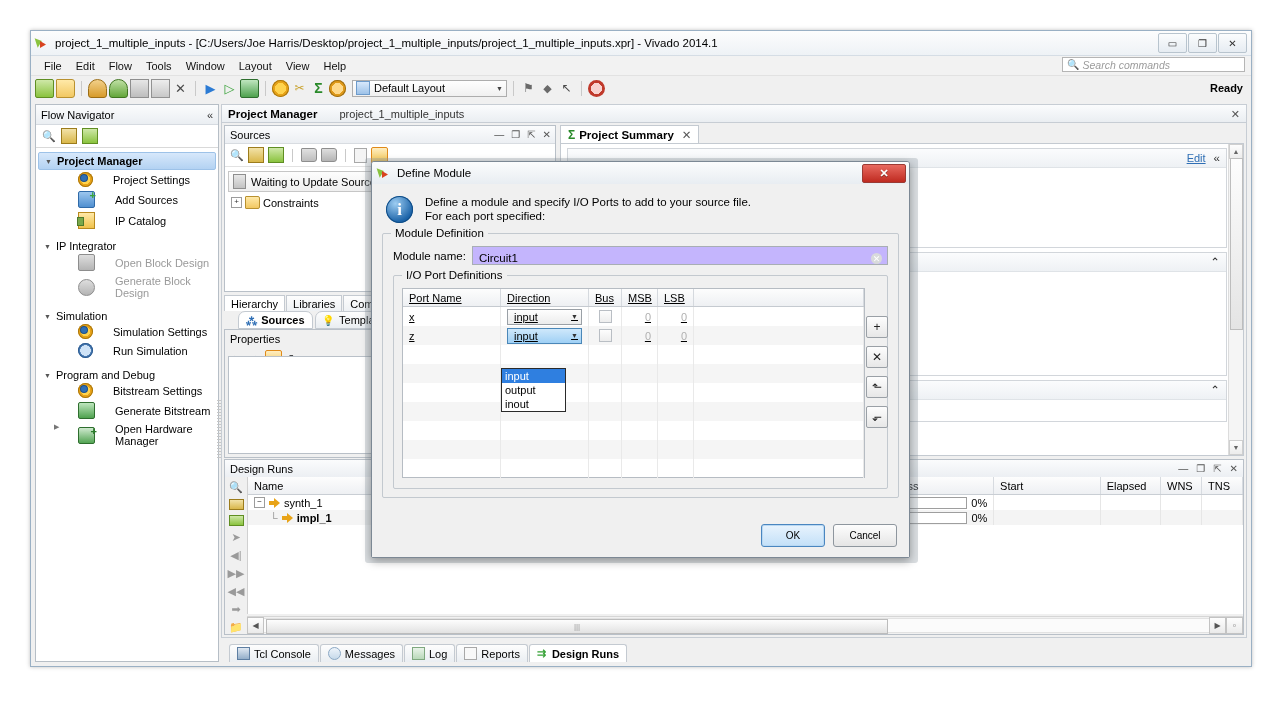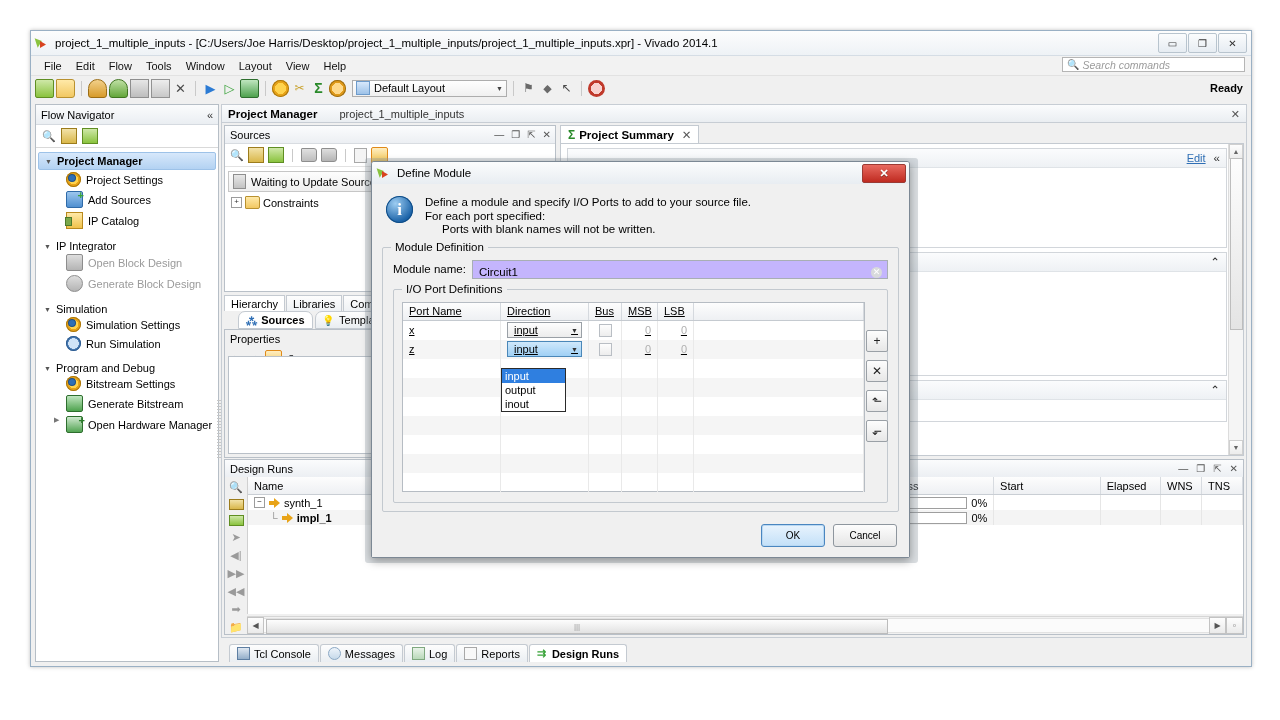--- a/index.html
+++ b/index.html
@@ -56,21 +56,21 @@
   .fnav{position:absolute;left:4px;top:4px;width:182px;bottom:4px;background:#fff;border:1px solid #b6bec6;}
   .fnav-hdr{height:19px;background:linear-gradient(#fbfcfd,#eaeef2);border-bottom:1px solid #d5dae0;
     display:flex;align-items:center;padding:0 5px;font-size:11px;}
   .fnav-hdr .col{margin-left:auto;font-size:11px;color:#333;}
   .fnav-tb{height:22px;border-bottom:1px solid #d9d9d9;display:flex;align-items:center;gap:5px;padding:0 6px;background:#fff;}
   .fnav-body{padding:4px 0;}
   .grp{margin-top:9px;display:flex;align-items:center;padding-left:8px;font-size:11px;}
   .grp .tri{font-size:7px;color:#555;margin-right:5px;}
   .grp.sel{background:linear-gradient(#d7e8fb,#b3d2f2);border:1px solid #9dc2e8;margin:0 2px;padding:2px 0 2px 6px;
     font-weight:bold;border-radius:2px;}
-  .item{display:flex;align-items:center;padding:2px 0 2px 30px;font-size:11px;}
+  .item{display:flex;align-items:center;padding:2px 0 2px 42px;font-size:11px;gap:15px;}
   .item.dim{color:#9a9a9a;}
   .item .ic{width:15px;height:15px;margin-right:5px;flex:0 0 auto;position:relative;}
   
   .ic-gear{background:radial-gradient(circle at 50% 50%,#ffd34d 0 45%,#e8a317 46% 100%);border-radius:50%;
      box-shadow:inset 0 0 0 1px #a9760d;}
   .ic-gear:after{content:"";position:absolute;left:3px;top:3px;width:6px;height:6px;border-radius:50%;
      background:#2f6fb5;box-shadow:0 0 0 1px #1d4e86;}
   .ic-add{background:linear-gradient(#9cc6ee,#4f8fd0);border:1px solid #2f6aa8;border-radius:2px;}
   .ic-add:after{content:"+";position:absolute;right:-2px;top:-3px;color:#3aa33a;font-weight:bold;font-size:11px;}
   .ic-cat{background:linear-gradient(#ffe9a8,#f0c24b);border:1px solid #b98a1e;}
@@ -613,21 +613,20 @@
     <div class="dlg-close">✕</div>
   </div>
 
   <div class="dlg-body">
 
     <div class="info">
       <div class="info-i">i</div>
       <div class="info-t">
         <div>Define a module and specify I/O Ports to add to your source file.</div>
         <div>For each port specified:</div>
-        <div class="ind">Ports with blank names will not be written.</div>
       </div>
     </div>
 
     <div class="gbox">
       <span class="lg">Module Definition</span>
 
       <div class="mn-row">
         <span class="lbl">Module name:</span>
         <div class="mn-in">
           <span>Circuit1</span>

